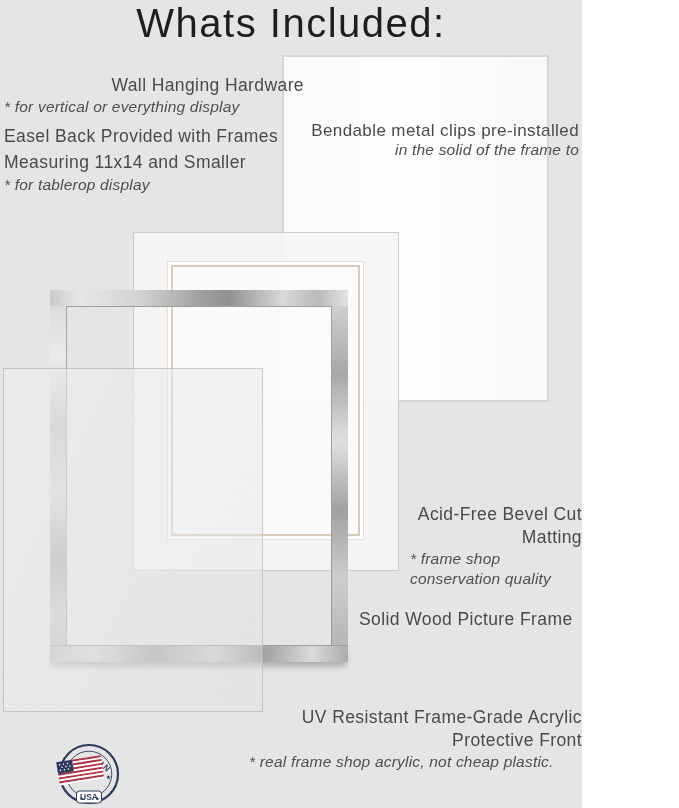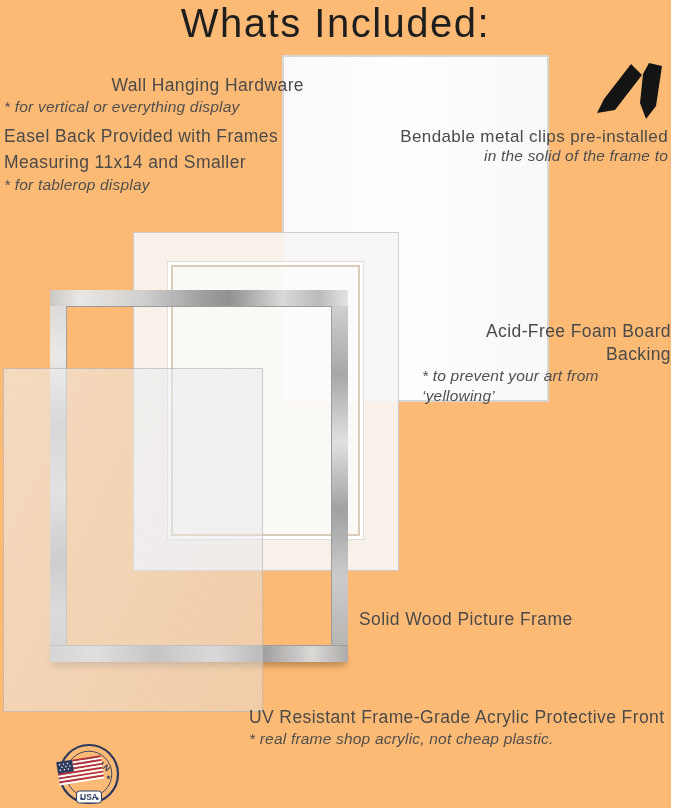--- a/index.html
+++ b/index.html
@@ -3,21 +3,21 @@
 <meta charset="utf-8">
 <style>
   :root{
     --title_text:#1e1e1e; --heading_text:#4a4a4a; --note_text:#4f4f4f;
     --footer_text:#101010; --clip_black:#141414;
     --badge_navy:#2c3a5e; --badge_red:#b23140;
     --mat_bevel:#d9cdb9; --edge_gray:#d6d6d6;
   }
   *{margin:0;padding:0;box-sizing:border-box;}
   body{background:#ffffff;font-family:"Liberation Sans","DejaVu Sans",sans-serif;}
-  .canvas{position:relative;width:671px;height:808px;background:#fdba74;overflow:hidden;}
+  .canvas{position:relative;width:582px;height:808px;background:#e5e5e5;overflow:hidden;}
 
   
   .title{position:absolute;left:0;right:0;top:-2px;text-align:center;
     font-size:40px;font-weight:400;letter-spacing:1.5px;color:var(--title_text);line-height:50px;}
 
   
   .foam-board{position:absolute;left:282px;top:55px;width:267px;height:347px;z-index:1;
     background:linear-gradient(90deg,#fafafa,#fefefe 45%,#f8f8f8);
     border:2px solid var(--edge_gray);}
   .mat{position:absolute;left:133px;top:232px;width:266px;height:339px;z-index:2;
@@ -43,21 +43,21 @@
   .acrylic{position:absolute;left:3px;top:368px;width:260px;height:344px;z-index:4;
     background:linear-gradient(115deg,rgba(238,239,241,0.6),rgba(226,227,230,0.45));
     border:1px solid rgba(155,155,155,0.45);}
 
   
   .block{position:absolute;z-index:6;}
   .h{font-size:17.5px;line-height:23px;letter-spacing:0.4px;color:var(--heading_text);text-align:right;}
   .h2{font-size:17.5px;line-height:26px;letter-spacing:0.4px;color:var(--heading_text);}
   .n{font-size:15.5px;line-height:20px;font-style:italic;letter-spacing:0.2px;color:var(--note_text);}
   .right-align{text-align:right;}
-  .right-align .h{font-size:17px;margin-top:6px;}
+  .right-align .h{font-size:17px;}
   .right-align .n{line-height:15.5px;}
 
   .clips-svg{position:absolute;left:592px;top:62px;z-index:6;}
   .clip{fill:var(--clip_black);}
 
   
   .footer-text{position:absolute;left:127px;top:754px;z-index:6;
     font-size:22px;font-weight:bold;font-style:italic;line-height:34px;
     color:var(--footer_text);letter-spacing:-0.2px;}
   .badge-svg{position:absolute;left:57px;top:742px;z-index:6;overflow:visible;}
@@ -103,25 +103,25 @@
     <div class="h2">Easel Back Provided with Frames</div>
     <div class="h2">Measuring 11x14 and Smaller</div>
     <div class="n">* for tablerop display</div>
   </div>
 
   <div class="block right-align" style="right:3px;top:119px;width:300px">
     <div class="h">Bendable metal clips pre-installed</div>
     <div class="n">in the solid of the frame to</div>
   </div>
 
-  <div class="block" style="left:422px;top:320px">
-    <div class="h">Acid-Free Foam Board Backing</div>
-    <div class="n">* to prevent your art from ‘yellowing’</div>
+
+  <div class="block" style="left:410px;top:503px">
+    <div class="h">Acid-Free Bevel Cut Matting</div>
+    <div class="n">* frame shop conservation quality</div>
   </div>
-
 
   <div class="block" style="left:359px;top:608px">
     <div class="h">Solid Wood Picture Frame</div>
   </div>
 
   <div class="block" style="left:249px;top:706px">
     <div class="h">UV Resistant Frame-Grade Acrylic Protective Front</div>
     <div class="n">* real frame shop acrylic, not cheap plastic.</div>
   </div>
 

